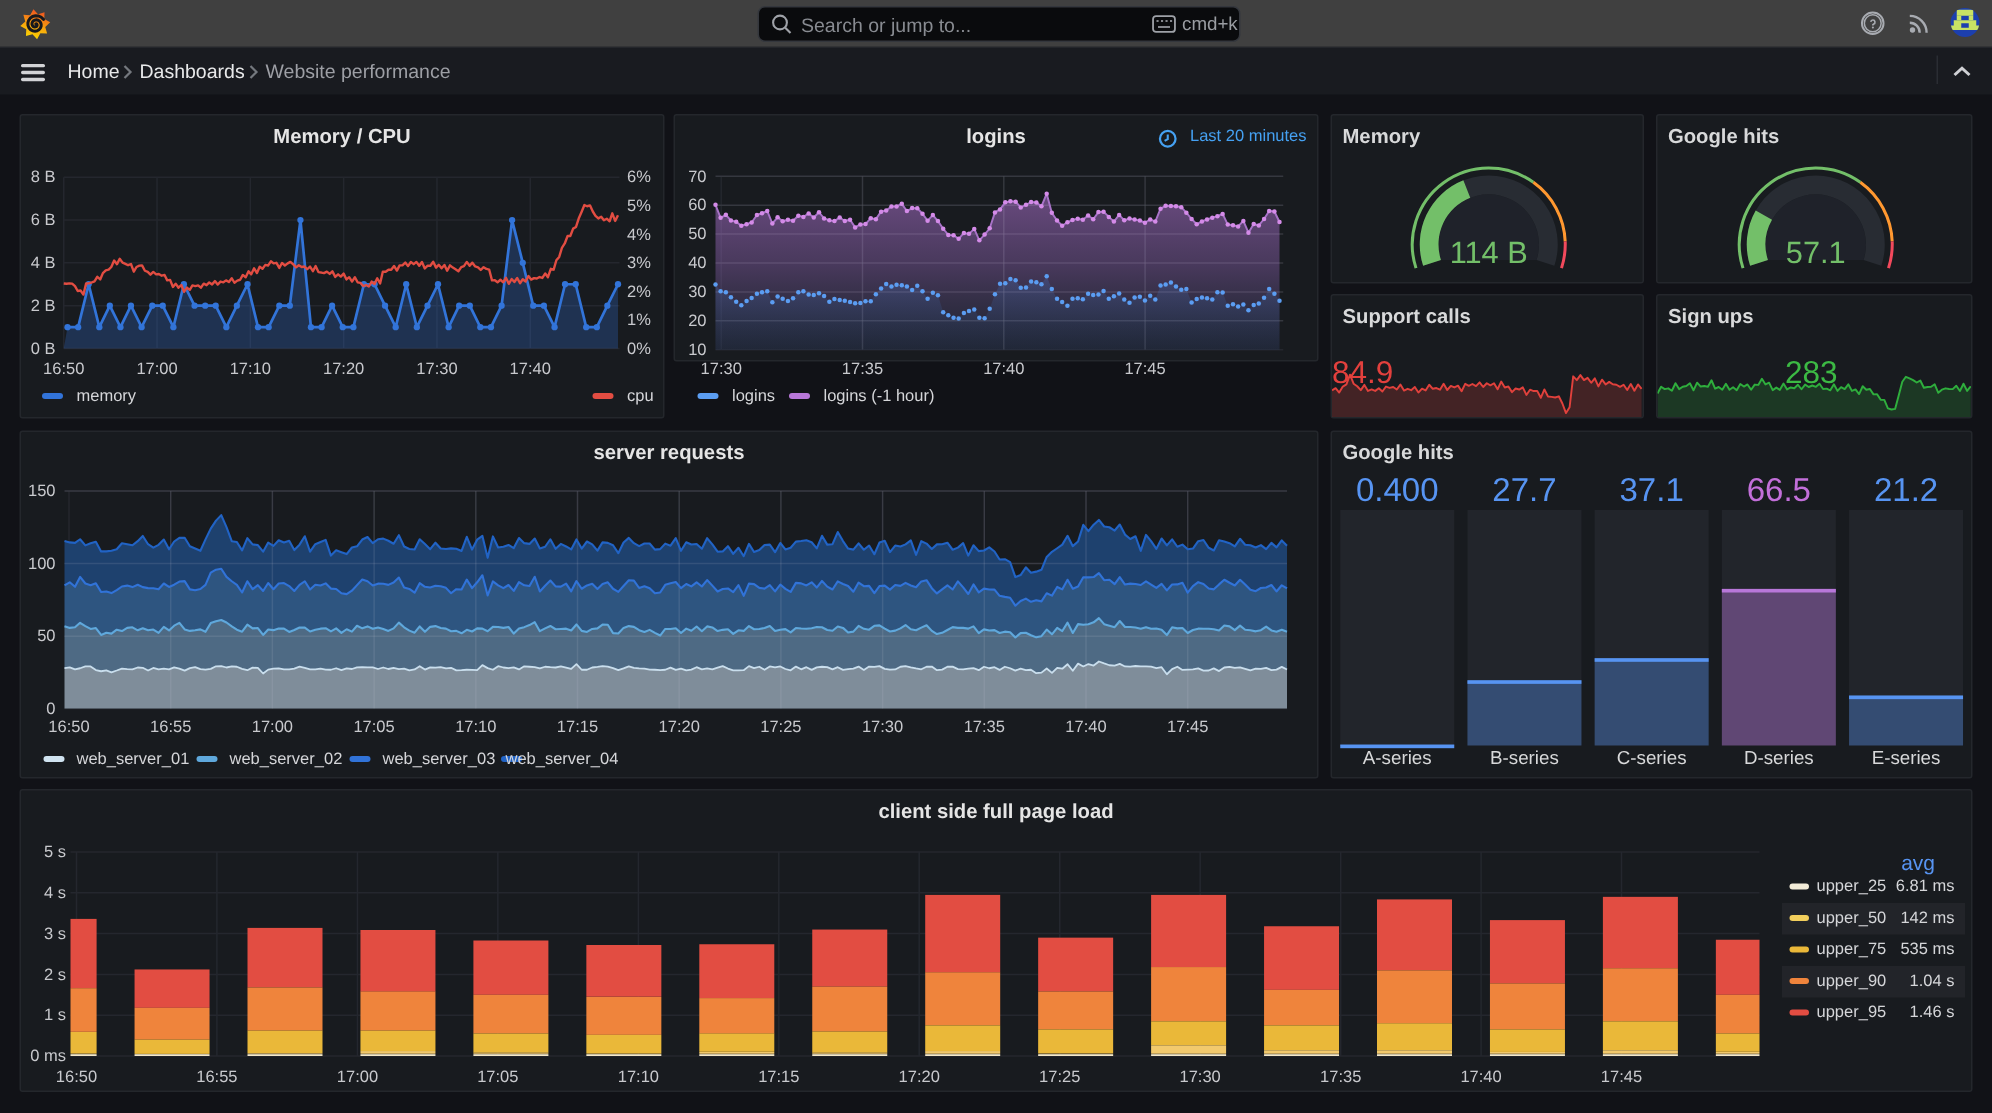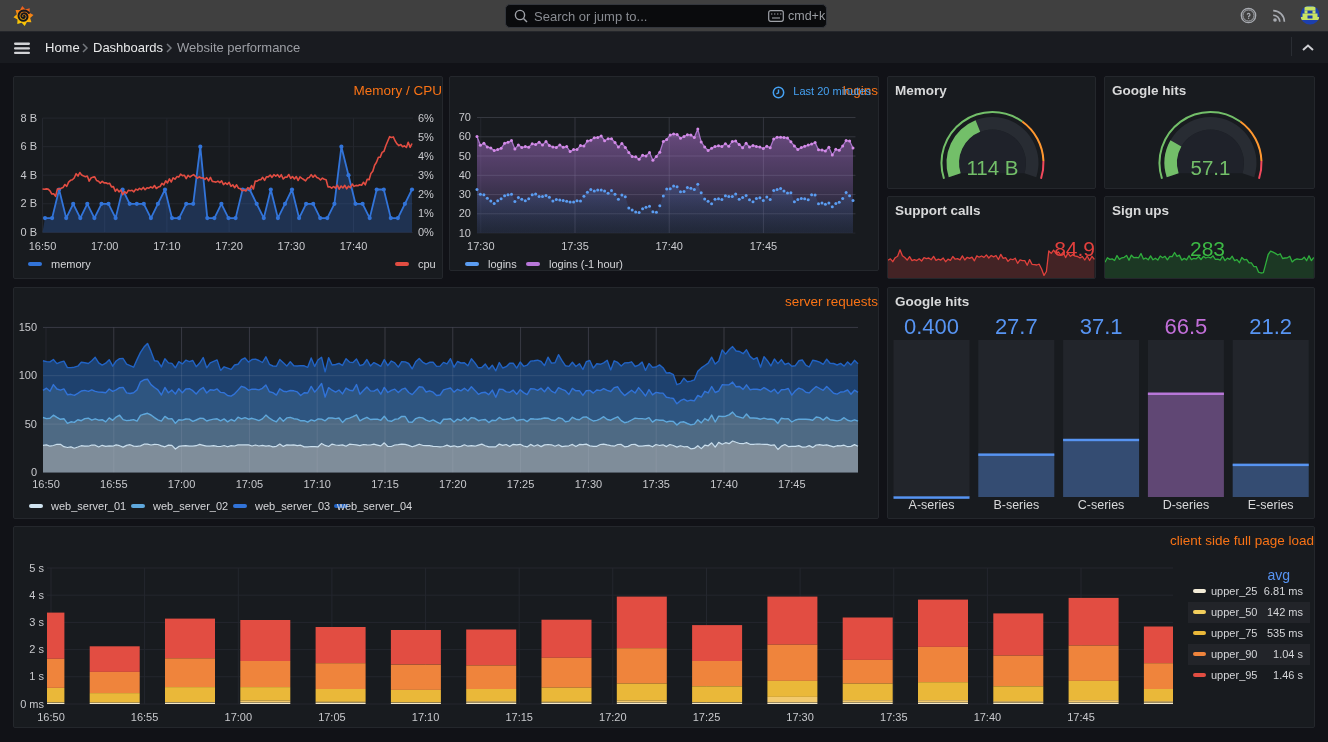--- a/index.html
+++ b/index.html
@@ -1,18 +1,18 @@
 <!DOCTYPE html>
 <html><head><meta charset="utf-8"><style>
 *{box-sizing:border-box;margin:0;padding:0}
 body{width:1328px;height:742px;background:#111217;font-family:"Liberation Sans",sans-serif;position:relative;overflow:hidden}
 .topbar{position:absolute;left:0;top:0;width:1328px;height:32px;background:#404040;border-bottom:1px solid #24262b}
 .nav{position:absolute;left:0;top:32px;width:1328px;height:31px;background:#191b20}
 .panel{position:absolute;background:#181b1f;border:1px solid #24272c;border-radius:2px}
-.ptitle{position:absolute;left:0;right:0;top:6px;text-align:right;font-size:13.5px;font-weight:400;color:#f97316}
+.ptitle{position:absolute;left:0;right:0;top:6px;text-align:center;font-size:13.5px;font-weight:700;color:#e5e5e5}
 .ltitle{position:absolute;left:7px;top:6px;font-size:13.5px;font-weight:600;color:#d8d9da}
 .leg{position:absolute;font-size:11px;color:#d5d6d9;white-space:nowrap}
 .dash{position:absolute;width:14px;height:4px;border-radius:2px}
 </style></head><body>
 <div class="topbar">
     <svg width="21" height="22" viewBox="0 0 20 21" style="position:absolute;left:13px;top:5px">
 <defs>
         <linearGradient id="glg" x1="0" y1="1" x2="0.3" y2="0">
 <stop offset="0" stop-color="#FAE501"></stop>
           <stop offset="0.5" stop-color="#F7A80C"></stop>
@@ -171,21 +171,21 @@
       <circle cx="383.9" cy="141.1" r="2.1" fill="#3274D9"></circle>
       <circle cx="390.9" cy="126.8" r="2.1" fill="#3274D9"></circle>
       <circle cx="398.0" cy="112.5" r="2.1" fill="#3274D9"></circle>
       <path d="M 28.5,112.0 L 30.4,112.2 L 32.2,111.9 L 34.1,112.1 L 36.0,113.8 L 37.8,117.0 L 39.7,116.7 L 41.6,119.4 L 43.4,112.0 L 45.3,111.9 L 47.2,111.3 L 49.0,110.6 L 50.9,107.5 L 52.8,109.3 L 54.6,105.1 L 56.5,103.3 L 58.4,102.8 L 60.2,101.0 L 62.1,96.7 L 64.0,99.1 L 65.8,95.5 L 67.7,98.1 L 69.6,98.9 L 71.4,99.8 L 73.3,99.0 L 75.2,104.1 L 77.0,101.0 L 78.9,100.1 L 80.7,99.9 L 82.6,103.5 L 84.5,104.3 L 86.3,106.1 L 88.2,104.3 L 90.1,105.9 L 91.9,105.7 L 93.8,106.8 L 95.7,106.3 L 97.5,109.9 L 99.4,109.6 L 101.3,114.3 L 103.1,112.1 L 105.0,114.8 L 106.9,113.0 L 108.7,117.6 L 110.6,114.7 L 112.5,116.3 L 114.3,113.3 L 116.2,113.7 L 118.1,113.3 L 119.9,114.8 L 121.8,112.1 L 123.7,113.1 L 125.5,111.3 L 127.4,112.6 L 129.3,110.4 L 131.1,112.7 L 133.0,110.7 L 134.9,111.2 L 136.7,109.9 L 138.6,111.0 L 140.5,108.5 L 142.3,111.5 L 144.2,110.1 L 146.1,109.5 L 147.9,106.3 L 149.8,107.9 L 151.7,103.9 L 153.5,105.9 L 155.4,101.9 L 157.3,105.0 L 159.1,100.8 L 161.0,102.2 L 162.9,99.6 L 164.7,100.1 L 166.6,97.2 L 168.4,98.6 L 170.3,98.2 L 172.2,101.6 L 174.0,98.3 L 175.9,100.0 L 177.8,98.6 L 179.6,97.6 L 181.5,99.3 L 183.4,101.2 L 185.2,99.8 L 187.1,101.0 L 189.0,100.7 L 190.8,102.5 L 192.7,100.7 L 194.6,103.8 L 196.4,100.4 L 198.3,104.4 L 200.2,104.7 L 202.0,105.1 L 203.9,104.1 L 205.8,105.6 L 207.6,103.9 L 209.5,107.6 L 211.4,105.9 L 213.2,107.4 L 215.1,105.4 L 217.0,109.3 L 218.8,107.8 L 220.7,110.7 L 222.6,107.8 L 224.4,111.2 L 226.3,111.6 L 228.2,113.7 L 230.0,113.0 L 231.9,114.0 L 233.8,110.7 L 235.6,112.4 L 237.5,108.5 L 239.4,112.0 L 241.2,104.1 L 243.1,104.2 L 245.0,102.8 L 246.8,102.8 L 248.7,100.3 L 250.6,103.4 L 252.4,99.9 L 254.3,99.9 L 256.2,98.0 L 258.0,100.4 L 259.9,97.7 L 261.8,99.1 L 263.6,97.6 L 265.5,100.2 L 267.3,97.7 L 269.2,102.0 L 271.1,100.1 L 272.9,100.2 L 274.8,97.5 L 276.7,101.4 L 278.5,99.5 L 280.4,101.9 L 282.3,99.6 L 284.1,103.5 L 286.0,99.9 L 287.9,101.4 L 289.7,102.5 L 291.6,103.8 L 293.5,101.1 L 295.3,100.4 L 297.2,97.6 L 299.1,100.2 L 300.9,98.1 L 302.8,100.6 L 304.7,101.2 L 306.5,103.0 L 308.4,101.1 L 310.3,102.3 L 312.1,102.7 L 314.0,109.9 L 315.9,109.8 L 317.7,111.2 L 319.6,109.5 L 321.5,111.2 L 323.3,108.2 L 325.2,112.2 L 327.1,109.0 L 328.9,111.0 L 330.8,108.3 L 332.7,111.8 L 334.5,109.2 L 336.4,110.7 L 338.3,107.0 L 340.1,109.4 L 342.0,108.4 L 343.9,108.7 L 345.7,107.7 L 347.6,108.3 L 349.5,105.3 L 351.3,107.8 L 353.2,102.2 L 355.1,102.8 L 356.9,96.5 L 358.8,94.3 L 360.6,88.2 L 362.5,85.3 L 364.4,80.3 L 366.2,80.3 L 368.1,75.4 L 370.0,74.3 L 371.8,68.7 L 373.7,64.3 L 375.6,59.7 L 377.4,60.5 L 379.3,59.9 L 381.2,64.0 L 383.0,66.9 L 384.9,68.6 L 386.8,67.5 L 388.6,69.8 L 390.5,68.8 L 392.4,70.5 L 394.2,65.2 L 396.1,70.3 L 398.0,66.5" fill="none" stroke="#E24D42" stroke-width="1.6" stroke-linejoin="round"></path>
     </svg>
     <div class="dash" style="left:14px;top:185px;background:#3274D9"></div>
     <div class="leg" style="left:37px;top:181px">memory</div>
     <div class="dash" style="left:381px;top:185px;background:#E24D42"></div>
     <div class="leg" style="left:404px;top:181px">cpu</div>
   </div>
-<div class="panel" style="left:449px;top:76px;width:430px;height:195px">
+<div class="panel" style="left:449px;top:76px;width:430px;height:165px">
     <div class="ptitle">logins</div>
     <svg width="428" height="201" style="position:absolute;left:0;top:0">
       <line x1="27.0" y1="156.1" x2="405.5" y2="156.1" stroke="#24272e" stroke-width="1"></line>
       <line x1="27.0" y1="136.8" x2="405.5" y2="136.8" stroke="#24272e" stroke-width="1"></line>
       <line x1="27.0" y1="117.6" x2="405.5" y2="117.6" stroke="#24272e" stroke-width="1"></line>
       <line x1="27.0" y1="98.3" x2="405.5" y2="98.3" stroke="#24272e" stroke-width="1"></line>
       <line x1="27.0" y1="79.0" x2="405.5" y2="79.0" stroke="#24272e" stroke-width="1"></line>
       <line x1="27.0" y1="59.8" x2="405.5" y2="59.8" stroke="#24272e" stroke-width="1"></line>
       <line x1="27.0" y1="40.5" x2="405.5" y2="40.5" stroke="#24272e" stroke-width="1"></line>
       <line x1="30.8" y1="40.5" x2="30.8" y2="156.1" stroke="#24272e" stroke-width="1"></line>
@@ -477,21 +477,21 @@
       <path d="M 57.00,101.76 A 51.00,51.00 0 0 1 135.22,44.55" fill="none" stroke="#73BF69" stroke-width="2"></path>
       <path d="M 135.22,44.55 A 51.00,51.00 0 0 1 156.46,83.95" fill="none" stroke="#FF9830" stroke-width="2"></path>
       <path d="M 156.46,83.95 A 51.00,51.00 0 0 1 154.00,101.76" fill="none" stroke="#F2495C" stroke-width="2"></path>
       <path d="M 61.75,100.21 A 46.00,46.00 0 1 1 149.25,100.21 L 137.36,96.35 A 33.50,33.50 0 1 0 73.64,96.35 Z" fill="#282c33"></path>
       <path d="M 61.75,100.21 A 46.00,46.00 0 0 1 65.47,63.33 L 76.35,69.49 A 33.50,33.50 0 0 0 73.64,96.35 Z" fill="#73BF69"></path>
       <text x="105.5" y="98" font-size="20.5" font-weight="500" fill="#73BF69" text-anchor="middle">57.1</text>
     </svg>
   </div>
 <div class="panel" style="left:887px;top:196px;width:209px;height:83px">
     <div class="ltitle">Support calls</div>
-    <div style="position:absolute;left:0;right:0;top:40px;text-align:right;font-size:21px;font-weight:500;color:#E2403D">84.9</div>
+    <div style="position:absolute;left:0;right:0;top:40px;text-align:left;font-size:21px;font-weight:500;color:#E2403D">84.9</div>
     <svg width="207" height="83" style="position:absolute;left:0;bottom:0">
       <path d="M 0.0,83.0 L 0.0,65.2 L 2.4,63.8 L 4.8,66.7 L 7.2,62.7 L 9.6,61.3 L 12.0,54.8 L 14.4,60.8 L 16.8,62.5 L 19.2,65.1 L 21.6,61.6 L 24.0,65.6 L 26.4,64.6 L 28.8,65.6 L 31.2,63.8 L 33.6,66.0 L 36.0,62.7 L 38.4,63.6 L 40.8,63.0 L 43.2,64.7 L 45.6,61.4 L 48.0,65.4 L 50.4,64.2 L 52.8,65.1 L 55.2,63.0 L 57.6,66.7 L 60.0,64.1 L 62.4,65.3 L 64.8,61.5 L 67.2,64.2 L 69.6,63.7 L 72.0,64.8 L 74.4,60.9 L 76.8,65.0 L 79.2,62.3 L 81.6,63.3 L 84.0,62.1 L 86.4,65.8 L 88.8,60.9 L 91.2,62.2 L 93.6,61.0 L 96.0,62.4 L 98.4,59.9 L 100.8,63.0 L 103.2,60.5 L 105.6,61.9 L 108.0,60.5 L 110.4,64.5 L 112.8,59.4 L 115.2,63.3 L 117.6,62.7 L 120.0,66.4 L 122.4,64.0 L 124.8,64.7 L 127.2,63.2 L 129.6,68.3 L 132.0,64.8 L 134.4,65.7 L 136.8,65.6 L 139.2,70.2 L 141.6,64.6 L 144.0,69.3 L 146.4,69.6 L 148.8,70.0 L 151.2,69.2 L 153.6,74.0 L 156.0,80.4 L 158.4,76.5 L 160.8,55.9 L 163.2,58.4 L 165.6,55.1 L 168.0,58.4 L 170.4,56.9 L 172.8,60.2 L 175.2,57.2 L 177.6,62.6 L 180.0,58.1 L 182.4,61.3 L 184.8,59.6 L 187.2,61.2 L 189.6,61.5 L 192.0,62.9 L 194.4,61.5 L 196.8,65.0 L 199.2,61.0 L 201.6,65.5 L 204.0,61.3 L 206.4,64.3 L 206.4,83.0 Z" fill="rgba(224,65,60,0.22)"></path>
       <path d="M 0.0,65.2 L 2.4,63.8 L 4.8,66.7 L 7.2,62.7 L 9.6,61.3 L 12.0,54.8 L 14.4,60.8 L 16.8,62.5 L 19.2,65.1 L 21.6,61.6 L 24.0,65.6 L 26.4,64.6 L 28.8,65.6 L 31.2,63.8 L 33.6,66.0 L 36.0,62.7 L 38.4,63.6 L 40.8,63.0 L 43.2,64.7 L 45.6,61.4 L 48.0,65.4 L 50.4,64.2 L 52.8,65.1 L 55.2,63.0 L 57.6,66.7 L 60.0,64.1 L 62.4,65.3 L 64.8,61.5 L 67.2,64.2 L 69.6,63.7 L 72.0,64.8 L 74.4,60.9 L 76.8,65.0 L 79.2,62.3 L 81.6,63.3 L 84.0,62.1 L 86.4,65.8 L 88.8,60.9 L 91.2,62.2 L 93.6,61.0 L 96.0,62.4 L 98.4,59.9 L 100.8,63.0 L 103.2,60.5 L 105.6,61.9 L 108.0,60.5 L 110.4,64.5 L 112.8,59.4 L 115.2,63.3 L 117.6,62.7 L 120.0,66.4 L 122.4,64.0 L 124.8,64.7 L 127.2,63.2 L 129.6,68.3 L 132.0,64.8 L 134.4,65.7 L 136.8,65.6 L 139.2,70.2 L 141.6,64.6 L 144.0,69.3 L 146.4,69.6 L 148.8,70.0 L 151.2,69.2 L 153.6,74.0 L 156.0,80.4 L 158.4,76.5 L 160.8,55.9 L 163.2,58.4 L 165.6,55.1 L 168.0,58.4 L 170.4,56.9 L 172.8,60.2 L 175.2,57.2 L 177.6,62.6 L 180.0,58.1 L 182.4,61.3 L 184.8,59.6 L 187.2,61.2 L 189.6,61.5 L 192.0,62.9 L 194.4,61.5 L 196.8,65.0 L 199.2,61.0 L 201.6,65.5 L 204.0,61.3 L 206.4,64.3" fill="none" stroke="#E0413C" stroke-width="1.3" stroke-linejoin="round"></path>
     </svg>
   </div>
 <div class="panel" style="left:1104px;top:196px;width:211px;height:83px">
     <div class="ltitle">Sign ups</div>
     <div style="position:absolute;left:0;right:4px;top:40px;text-align:center;font-size:21px;font-weight:400;color:#3CB944">283</div>
     <svg width="209" height="83" style="position:absolute;left:0;bottom:0">
       <path d="M 0.0,83.0 L 0.0,67.3 L 2.4,62.8 L 4.8,64.4 L 7.2,63.9 L 9.6,65.5 L 12.0,60.5 L 14.4,64.4 L 16.8,62.8 L 19.2,62.3 L 21.6,60.5 L 24.0,65.2 L 26.4,60.1 L 28.8,62.7 L 31.2,62.3 L 33.6,62.8 L 36.0,58.5 L 38.4,64.1 L 40.8,63.0 L 43.2,64.8 L 45.6,60.9 L 48.0,64.8 L 50.4,63.2 L 52.8,65.1 L 55.2,61.0 L 57.6,62.7 L 60.0,61.3 L 62.4,64.8 L 64.8,61.4 L 67.2,61.6 L 69.6,57.5 L 72.0,61.3 L 74.4,60.1 L 76.8,65.1 L 79.2,63.4 L 81.6,64.9 L 84.0,60.7 L 86.4,64.6 L 88.8,63.3 L 91.2,63.8 L 93.6,61.5 L 96.0,64.5 L 98.4,61.4 L 100.8,63.0 L 103.2,62.0 L 105.6,62.9 L 108.0,60.8 L 110.4,64.3 L 112.8,64.1 L 115.2,65.2 L 117.6,61.2 L 120.0,65.6 L 122.4,63.1 L 124.8,64.4 L 127.2,61.2 L 129.6,65.6 L 132.0,64.6 L 134.4,67.7 L 136.8,62.5 L 139.2,64.8 L 141.6,64.3 L 144.0,67.9 L 146.4,67.8 L 148.8,71.5 L 151.2,71.6 L 153.6,77.2 L 156.0,78.0 L 158.4,77.6 L 160.8,68.7 L 163.2,59.5 L 165.6,56.2 L 168.0,57.2 L 170.4,58.4 L 172.8,60.0 L 175.2,58.7 L 177.6,63.5 L 180.0,63.0 L 182.4,62.8 L 184.8,61.2 L 187.2,66.9 L 189.6,64.8 L 192.0,63.9 L 194.4,64.3 L 196.8,64.4 L 199.2,62.2 L 201.6,65.7 L 204.0,60.8 L 206.4,65.6 L 208.8,62.5 L 208.8,83.0 Z" fill="rgba(47,174,61,0.2)"></path>

